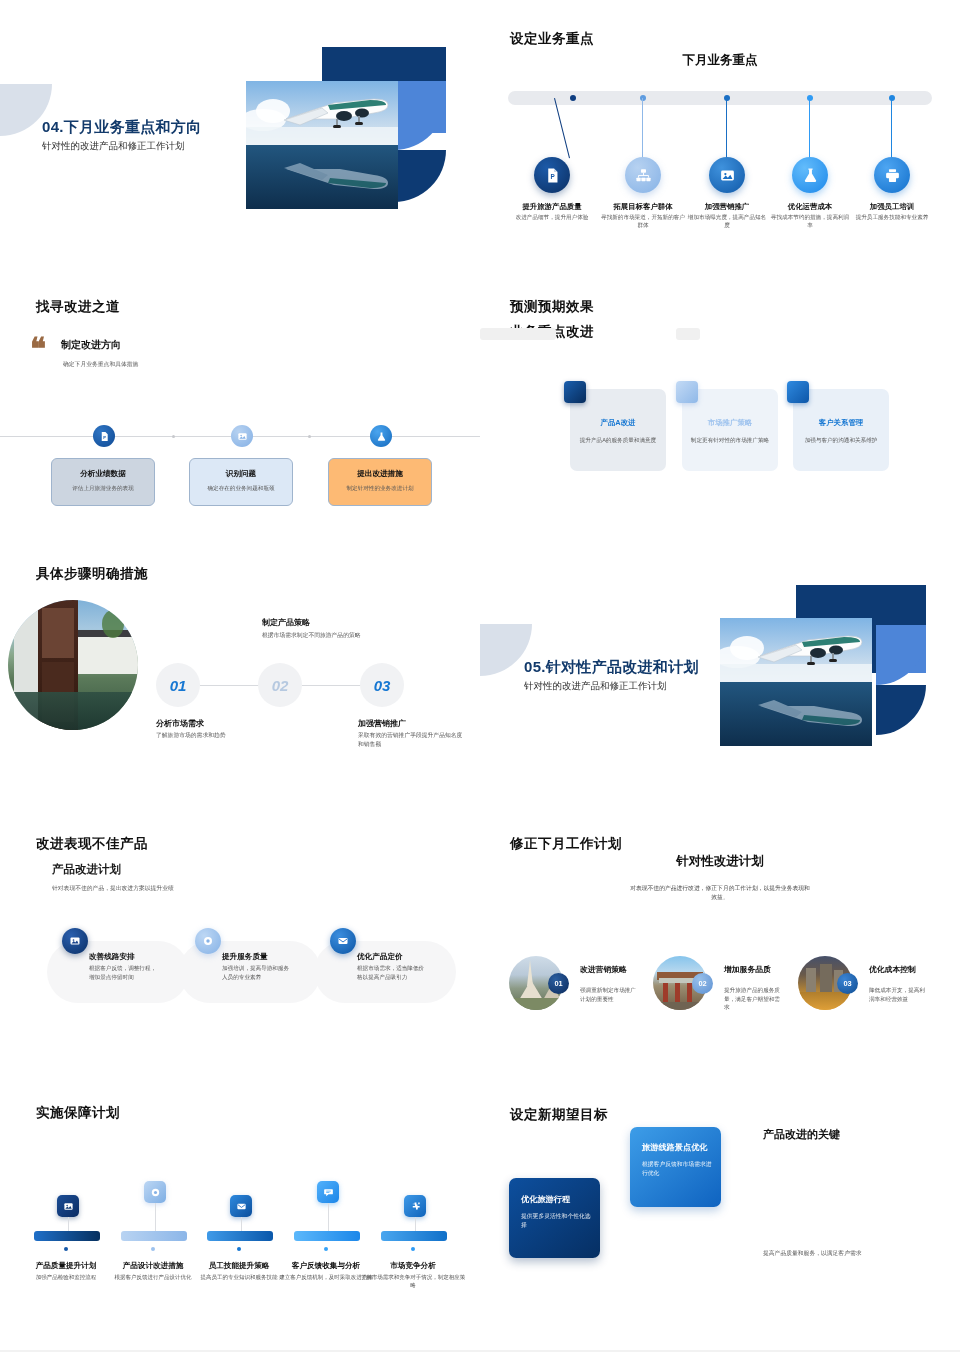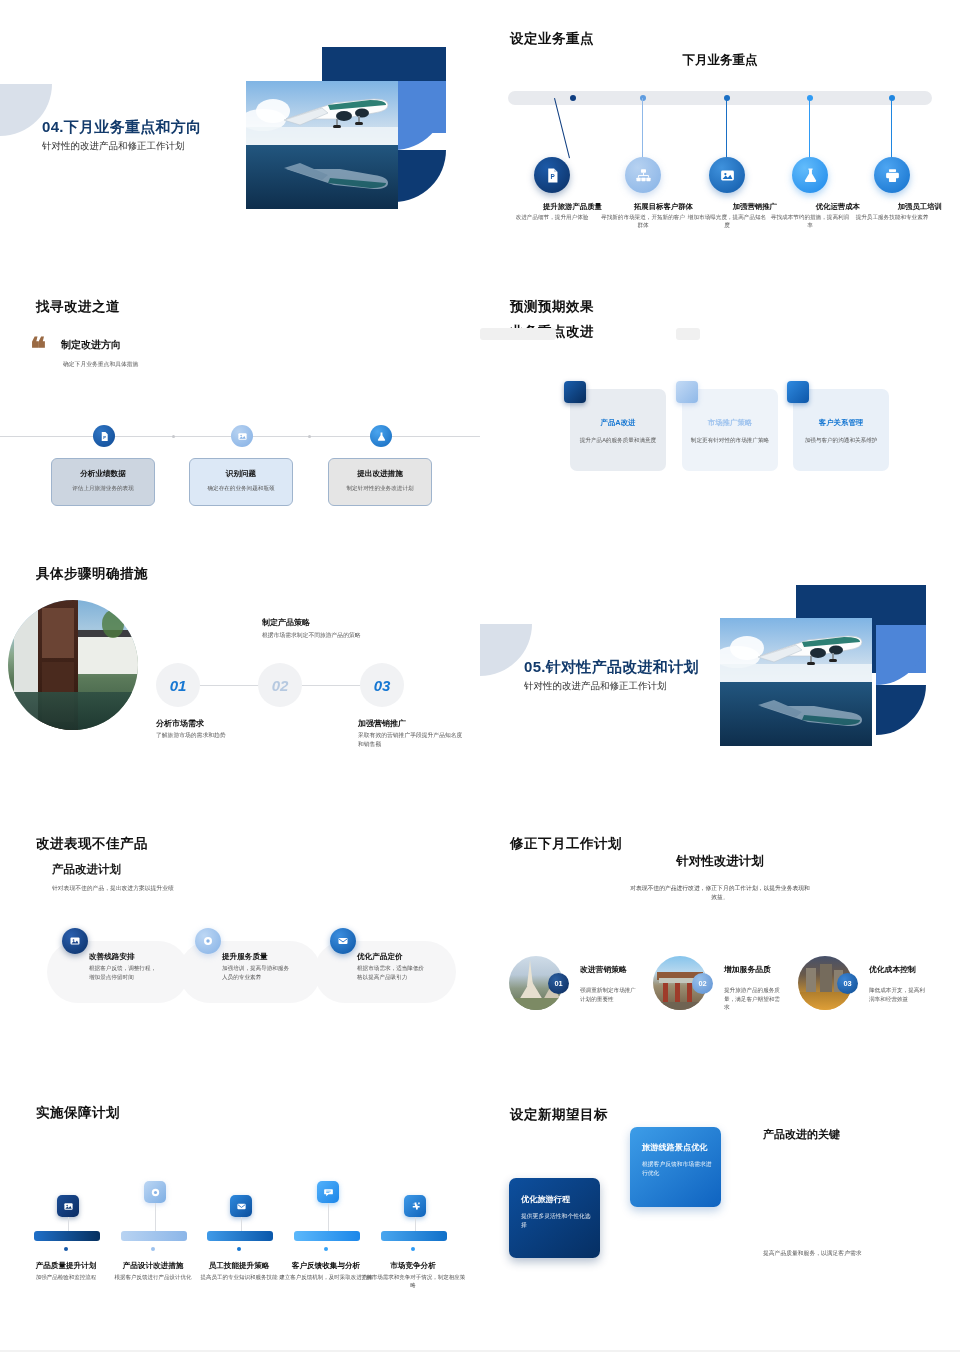--- a/index.html
+++ b/index.html
@@ -33,21 +33,21 @@
   .art .photo { position:absolute; overflow:hidden;
       background:linear-gradient(#7fb4e4 0%,#a9cdee 26%,#cfe0ee 40%,#6f93ae 48%,#20496e 62%,#123a5c 100%); }
   .plane { position:absolute; }
 
   
   .tl-bar { position:absolute; height:14px; background:#e8eaee; border-radius:8px; }
   .tl-dot { position:absolute; width:6px; height:6px; border-radius:50%; }
   .tl-line{ position:absolute; width:1.4px; }
   .tl-circ{ position:absolute; width:36px; height:36px; border-radius:50%;
       display:flex; align-items:center; justify-content:center; color:#fff; }
-  .tl-name{ position:absolute; font-size:7.4px; font-weight:bold; text-align:right; color:#111; }
+  .tl-name{ position:absolute; font-size:7.4px; font-weight:bold; text-align:center; color:#111; }
   .tl-desc{ position:absolute; font-size:5.6px; line-height:1.45; text-align:center; color:#555; }
 
   
   .quote-mark{ position:absolute; font-size:30px; font-weight:bold; color:#9a6a44;
       font-family:"DejaVu Serif",serif; line-height:.7; }
   .q-h{ position:absolute; font-size:10px; font-weight:bold; color:#111; }
   .q-s{ position:absolute; font-size:5.8px; color:#555; }
   .rail{ position:absolute; height:1px; background:#d6d8dc; }
   .rail-dot{ position:absolute; width:3px; height:3px; background:#c7c9cd; border-radius:50%; }
   .node{ position:absolute; width:22px; height:22px; border-radius:50%;
@@ -255,21 +255,21 @@
         <div class="ncard-d" style="left:0;top:26px;">确定存在的业务问题和瓶颈</div>
       </div>
     </div>
 
     <div>
       <div class="node" style="left:370px;top:155px;background:radial-gradient(circle at 35% 30%,#4ba5ef,#1369bd);">
         <svg width="11" height="11" viewBox="0 0 24 24" fill="#fff">
             <path d="M10 3h4v6l5.5 9.4A1.5 1.5 0 0 1 18.2 21H5.8a1.5 1.5 0 0 1-1.3-2.6L10 9z"></path>
           </svg>
       </div>
-      <div class="ncard" style="left:328px;top:188px;width:104px;height:48px;background:#e5e5e5;">
+      <div class="ncard" style="left:328px;top:188px;width:104px;height:48px;background:#fdba74;">
         <div class="ncard-t" style="left:0;top:10px;">提出改进措施</div>
         <div class="ncard-d" style="left:0;top:26px;">制定针对性的业务改进计划</div>
       </div>
     </div>
   </div>
 
   <div class="slide r1c1">
     <div class="sec-title" style="left:30px;top:28px;">预测预期效果</div>
     <div class="sec-title" style="left:30px;top:53px;">业务重点改进</div>
     <div class="ghost" style="left:0;top:58px;width:76px;height:12px;"></div>

